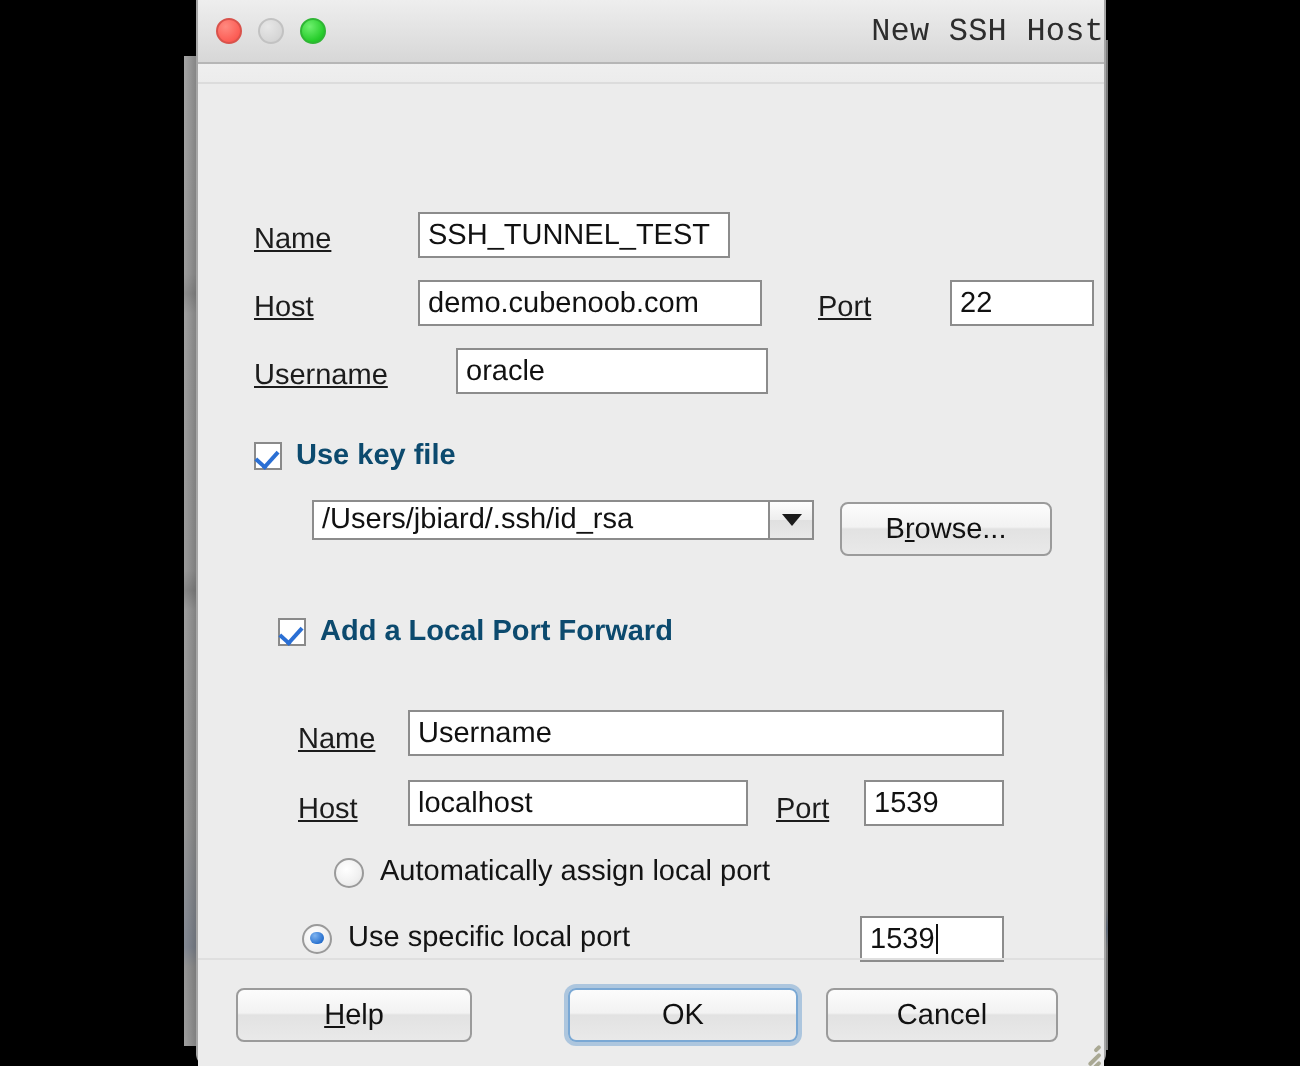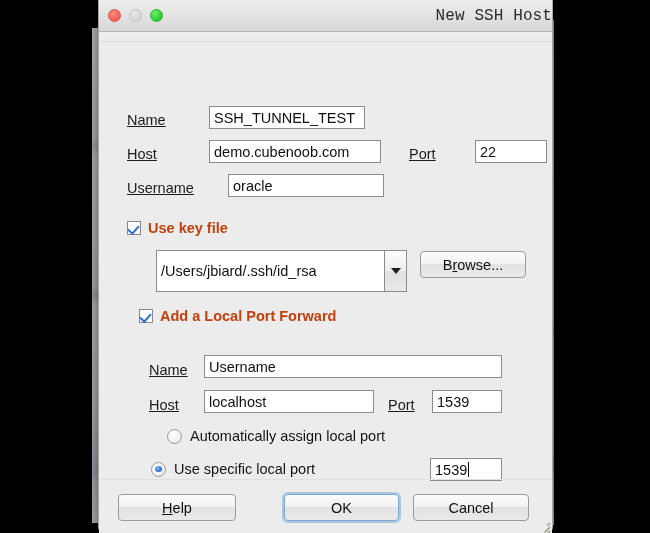--- a/index.html
+++ b/index.html
@@ -127,21 +127,21 @@
     display: inline-block;
     width: 1px;
     height: 15px;
     background: #111;
     margin-left: 1px;
   }
 
   .combo {
     position: absolute;
     box-sizing: border-box;
-    height: 42px;
+    height: 20px;
     display: flex;
     align-items: stretch;
     border: 1px solid #8c8c8c;
     background: #ffffff;
   }
   .combo .val {
     flex: 1;
     display: flex;
     align-items: center;
     padding: 0 4px;
@@ -197,21 +197,21 @@
   }
   .chk.on::after {
     content: "";
     position: absolute;
     left: 2px; top: 1px;
     width: 5px; height: 9px;
     border: solid #2a6fd4;
     border-width: 0 2.4px 2.4px 0;
     transform: rotate(42deg);
   }
-  .chk-row .txt { font-size: 14.5px; color: #c2410c; font-weight: bold; }
+  .chk-row .txt { font-size: 14.5px; color: #0c4a6e; font-weight: bold; }
 
   
   .rad-row { position: absolute; display: flex; align-items: center; gap: 8px; }
   .rad {
     width: 15px; height: 15px;
     border-radius: 50%;
     box-sizing: border-box;
     background: radial-gradient(circle at 40% 35%, #ffffff, #f0f0f0 60%, #e0e0e0);
     border: 1px solid #9a9a9a;
     position: relative;

